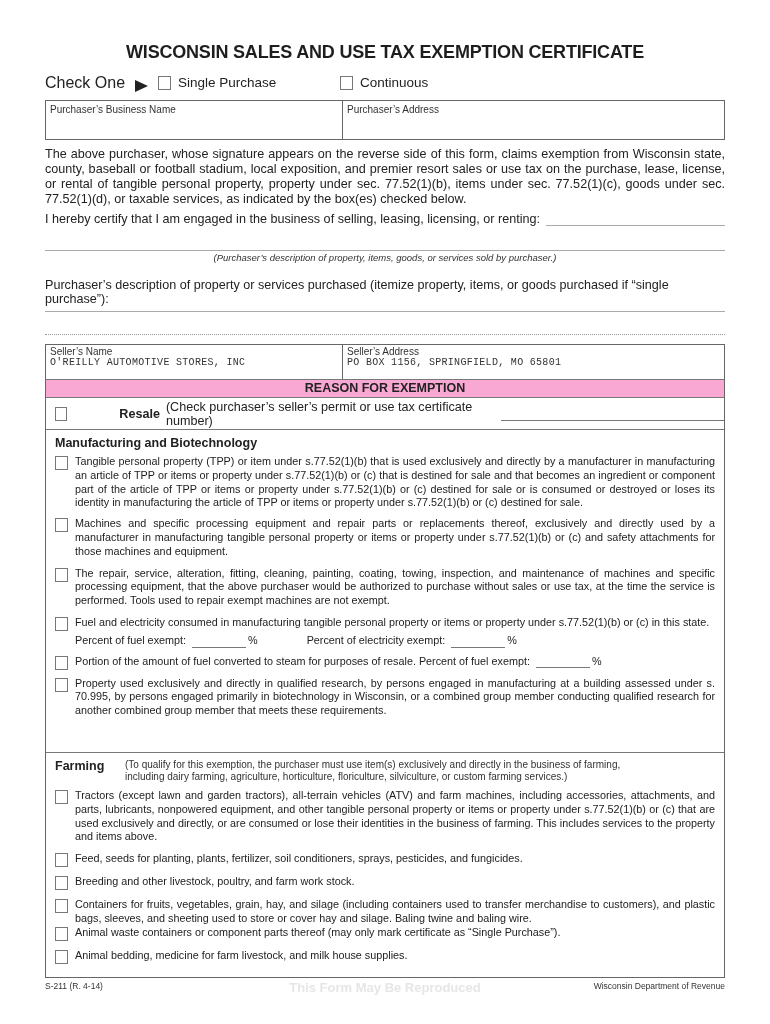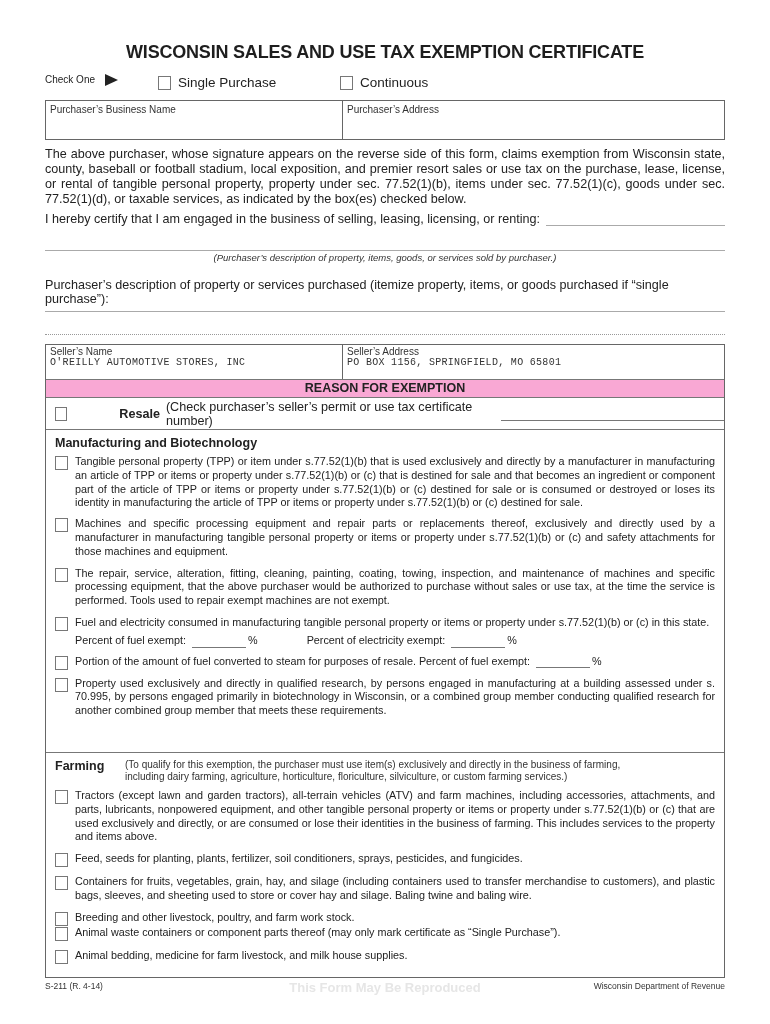--- a/index.html
+++ b/index.html
@@ -1,20 +1,20 @@
 <!DOCTYPE html>
 <html><head>
 <meta charset="utf-8">
 <style>
   * { box-sizing: border-box; margin: 0; padding: 0; }
   html, body { width: 770px; height: 1024px; background: #ffffff; }
   body { font-family: "Liberation Sans", sans-serif; color: #222; position: relative; overflow: hidden; }
   .abs { position: absolute; }
   .title { left: 0; width: 770px; top: 42px; text-align: center; font-weight: bold; font-size: 18px; letter-spacing: -0.2px; color: #1e1e1e; }
-  .check-row { top: 74px; left: 45px; font-size: 10px; display: flex; align-items: flex-start; }
+  .check-row { top: 74px; left: 45px; font-size: 16px; display: flex; align-items: flex-end; }
   .cb { display: inline-block; width: 13px; height: 14px; border: 1px solid #777; background: #fff; vertical-align: middle; }
   .arrow { display: inline-block; width: 0; height: 0; border-top: 6px solid transparent; border-bottom: 6px solid transparent; border-left: 13px solid #222; margin-left: 10px; }
   .box { border: 1px solid #666; background: #fff; }
   .lbl-sm { font-size: 10px; color: #333; }
   .mono { font-family: "Liberation Mono", monospace; font-size: 10px; color: #333; letter-spacing: 0.3px; }
   .para { font-size: 12.6px; line-height: 15px; text-align: justify; color: #222; }
   .line { border-bottom: 1px solid #aaa; }
   .ital { font-style: italic; font-size: 9.5px; color: #333; text-align: center; }
   .reason-bar { background: #f9a8d4; border-bottom: 1px solid #777; text-align: center; font-weight: bold; font-size: 12.5px; }
   .item { display: flex; align-items: flex-start; }
@@ -139,25 +139,25 @@
     <div class="item" style="margin-top:6px;">
       <span class="cb"></span>
       <div class="item-text" style="margin-left:7px;width:648px;">Tractors (except lawn and garden tractors), all-terrain vehicles (ATV) and farm machines, including accessories, attachments, and parts, lubricants, nonpowered equipment, and other tangible personal property or items or property under s.77.52(1)(b) or (c) that are used exclusively and directly, or are consumed or lose their identities in the business of farming. This includes services to the property and items above.</div>
     </div>
     <div class="item" style="margin-top:8px;">
       <span class="cb"></span>
       <div class="item-text" style="margin-left:7px;width:648px;">Feed, seeds for planting, plants, fertilizer, soil conditioners, sprays, pesticides, and fungicides.</div>
     </div>
     <div class="item" style="margin-top:8px;">
       <span class="cb"></span>
-      <div class="item-text" style="margin-left:7px;width:648px;">Containers for fruits, vegetables, grain, hay, and silage (including containers used to transfer merchandise to customers), and plastic bags, sleeves, and sheeting used to store or cover hay and silage. Baling twine and baling wire.</div>
+      <div class="item-text" style="margin-left:7px;width:648px;">Breeding and other livestock, poultry, and farm work stock.</div>
     </div>
     <div class="item" style="margin-top:8px;">
       <span class="cb"></span>
-      <div class="item-text" style="margin-left:7px;width:648px;">Breeding and other livestock, poultry, and farm work stock.</div>
+      <div class="item-text" style="margin-left:7px;width:648px;">Containers for fruits, vegetables, grain, hay, and silage (including containers used to transfer merchandise to customers), and plastic bags, sleeves, and sheeting used to store or cover hay and silage. Baling twine and baling wire.</div>
     </div>
     <div class="item" style="">
       <span class="cb"></span>
       <div class="item-text" style="margin-left:7px;width:648px;">Animal waste containers or component parts thereof (may only mark certificate as “Single Purchase”).</div>
     </div>
     <div class="item" style="margin-top:8px;">
       <span class="cb"></span>
       <div class="item-text" style="margin-left:7px;width:648px;">Animal bedding, medicine for farm livestock, and milk house supplies.</div>
     </div>
   </div>

